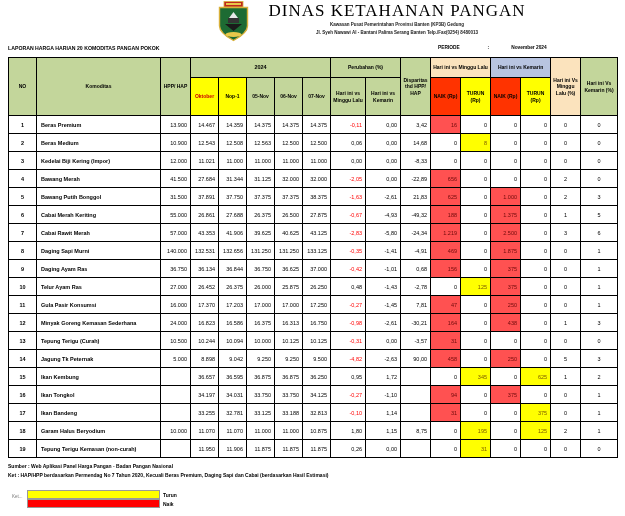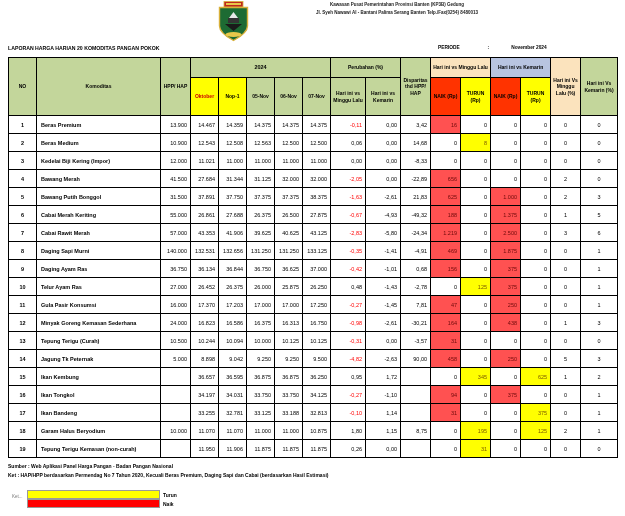--- a/index.html
+++ b/index.html
@@ -61,20 +61,21 @@
       <rect x="7" y="0.5" width="19" height="5.5" fill="#c0271d" stroke="#d8b03a" stroke-width="0.8"></rect>
       <rect x="9" y="2" width="15" height="2" fill="#e8c84a"></rect>
       <path d="M2.5,6.5 L30.5,6.5 L30.5,25 Q30.5,32 16.5,39.5 Q2.5,32 2.5,25 Z" fill="#1d6b33" stroke="#d8b03a" stroke-width="1.4"></path>
       <path d="M16.5,11 L21,17 L12,17 Z" fill="#e8e8e8"></path>
       <rect x="11" y="17" width="11" height="5" fill="#333"></rect>
       <path d="M8,23 L25,23 L16.5,30 Z" fill="#1a1a1a"></path>
       <ellipse cx="16.5" cy="33.5" rx="8" ry="2.5" fill="#e8c84a"></ellipse>
     </svg>
   </div>
   <div class="titlebox">
+    <div class="agency">DINAS KETAHANAN PANGAN</div>
     <div class="addr">Kawasan Pusat Pemerintahan Provinsi Banten (KP3B) Gedung</div>
     <div class="addr">Jl. Syeh Nawawi Al - Bantani Palima Serang Banten Telp./Fax(0254) 8480013</div>
   </div>
 </div>
 
 <div class="subhdr">
   <div class="report-title">LAPORAN HARGA HARIAN 20 KOMODITAS PANGAN POKOK</div>
   <div class="periode">
     <span>PERIODE</span>
     <span>:</span>

